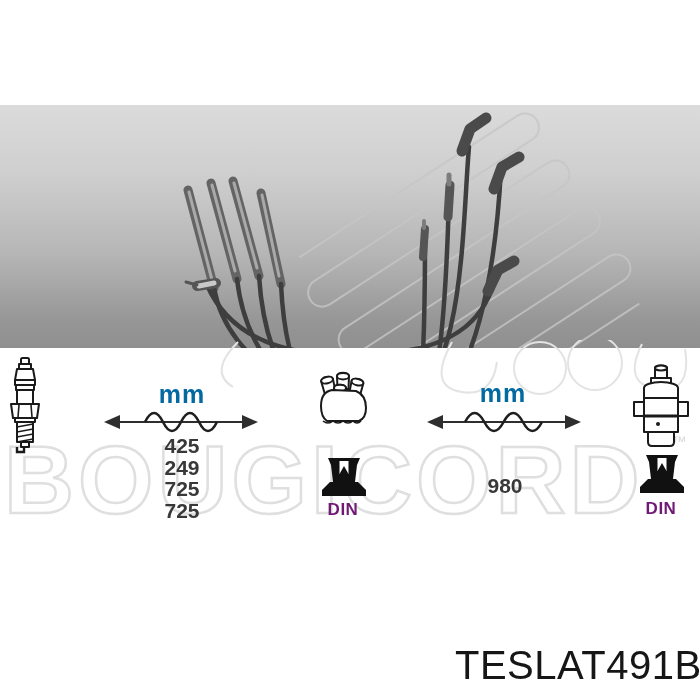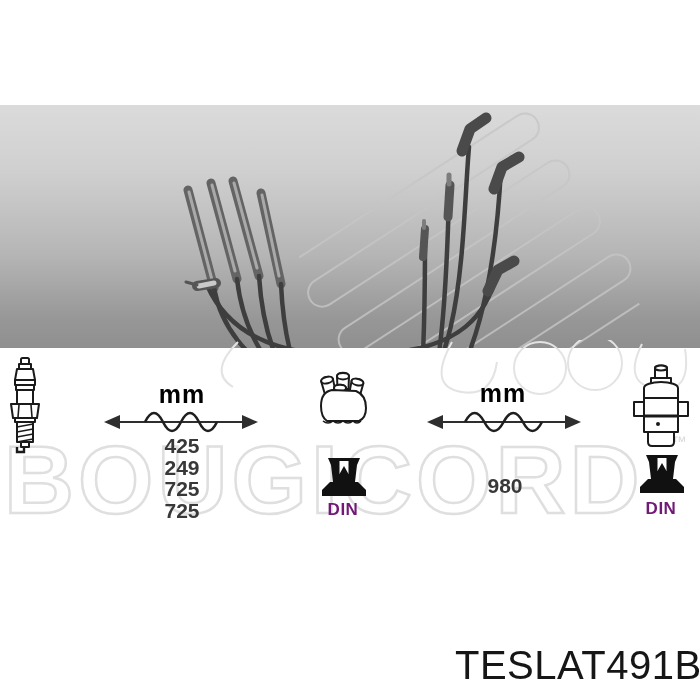--- a/index.html
+++ b/index.html
@@ -10,21 +10,21 @@
   
   .photo-band{
     position:absolute;left:0;top:105px;width:700px;height:243px;
     background:linear-gradient(180deg,#dbdbdb 0%,#cfcfcf 28%,#b5b5b5 62%,#979797 88%,#8f8f8f 100%);
   }
   .photo-band svg{position:absolute;left:0;top:0;}
   
   .watermark-svg{position:absolute;left:0;top:340px;pointer-events:none;}
   
   .dim-label{
-    position:absolute;font-weight:bold;font-size:25px;color:#000000;text-align:center;
+    position:absolute;font-weight:bold;font-size:25px;color:#0369a1;text-align:center;
     letter-spacing:1px;
   }
   .arrow-svg{position:absolute;}
   .length-list{
     position:absolute;left:148px;top:435px;width:68px;text-align:center;
     font-weight:bold;font-size:21px;line-height:21.5px;color:#383838;
   }
   .single-length{
     position:absolute;left:473px;top:474px;width:64px;text-align:center;
     font-weight:bold;font-size:21px;color:#383838;

